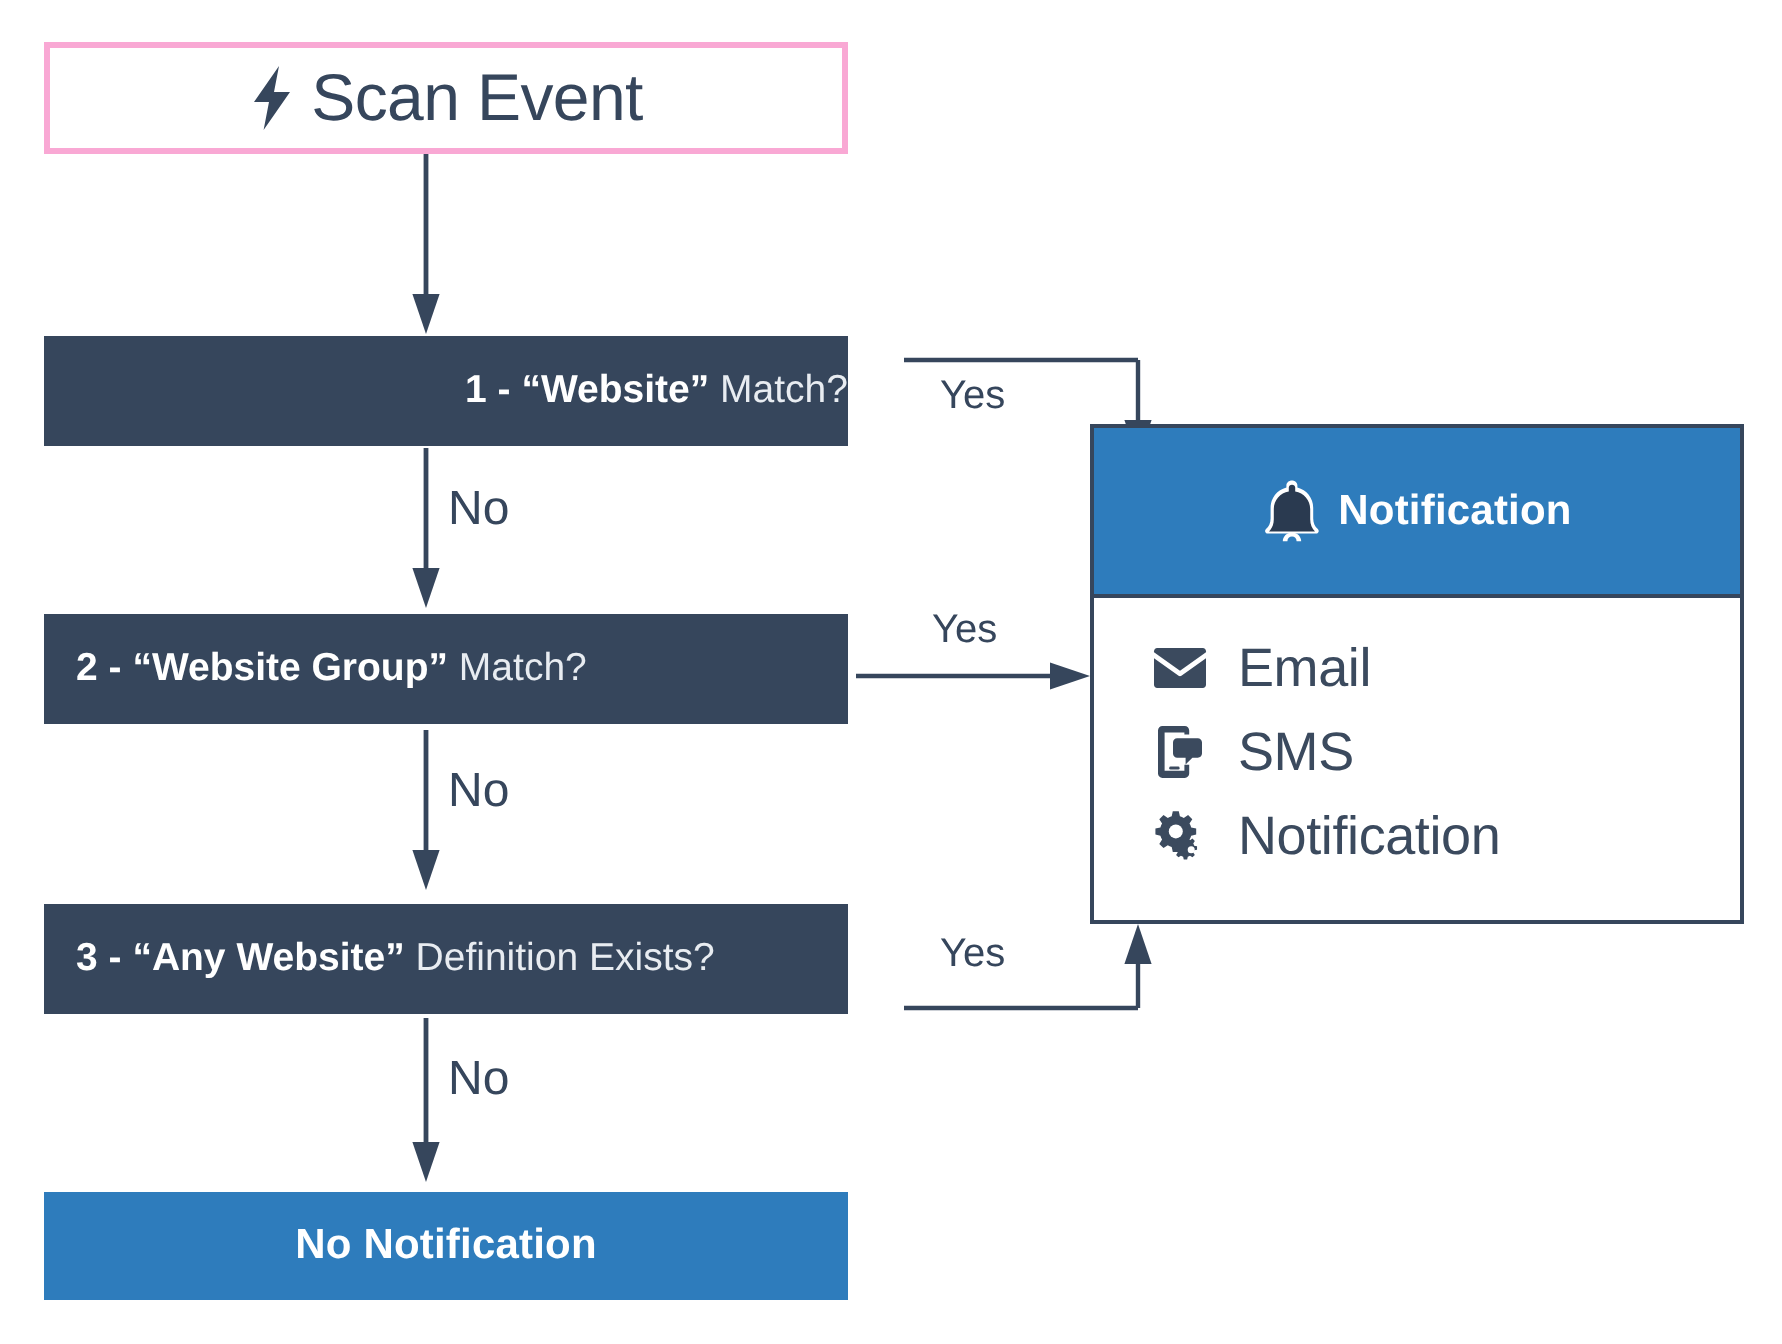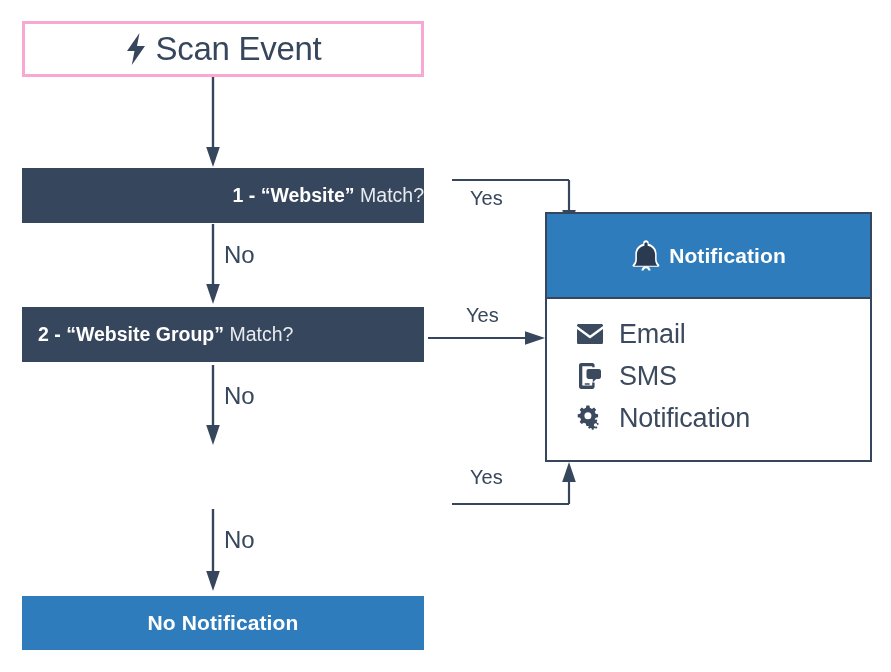--- a/index.html
+++ b/index.html
@@ -227,20 +227,25 @@
   <div class="edge-label edge-label-yes" style="left:466px; top:305px;">Yes</div>
 
   <div class="edge" style="left:204px; top:365px;">
     <svg width="32" height="84" viewBox="0 0 32 84">
       <line x1="9" y1="0" x2="9" y2="64" stroke="#36465c" stroke-width="2.4"></line>
       <path d="M9 80 L2.2 60 H15.8 Z" fill="#36465c"></path>
     </svg>
   </div>
   <div class="edge-label" style="left:224px; top:384px;">No</div>
 
+  <div class="node node-decision" id="node-d3">
+    <div class="label">
+      <span class="strong">3 - </span><span class="strong">“Any Website”</span><span class="light"> Definition Exists?</span>
+    </div>
+  </div>
 
   <div class="edge" style="left:452px; top:462px;">
     <svg width="140" height="52" viewBox="0 0 140 52">
       <path d="M0 42 H117" stroke="#36465c" stroke-width="2.2" fill="none"></path>
       <path d="M117 42 V18" stroke="#36465c" stroke-width="2.2" fill="none"></path>
       <path d="M117 0 L110.2 20 H123.8 Z" fill="#36465c"></path>
     </svg>
   </div>
   <div class="edge-label edge-label-yes" style="left:470px; top:467px;">Yes</div>
 

